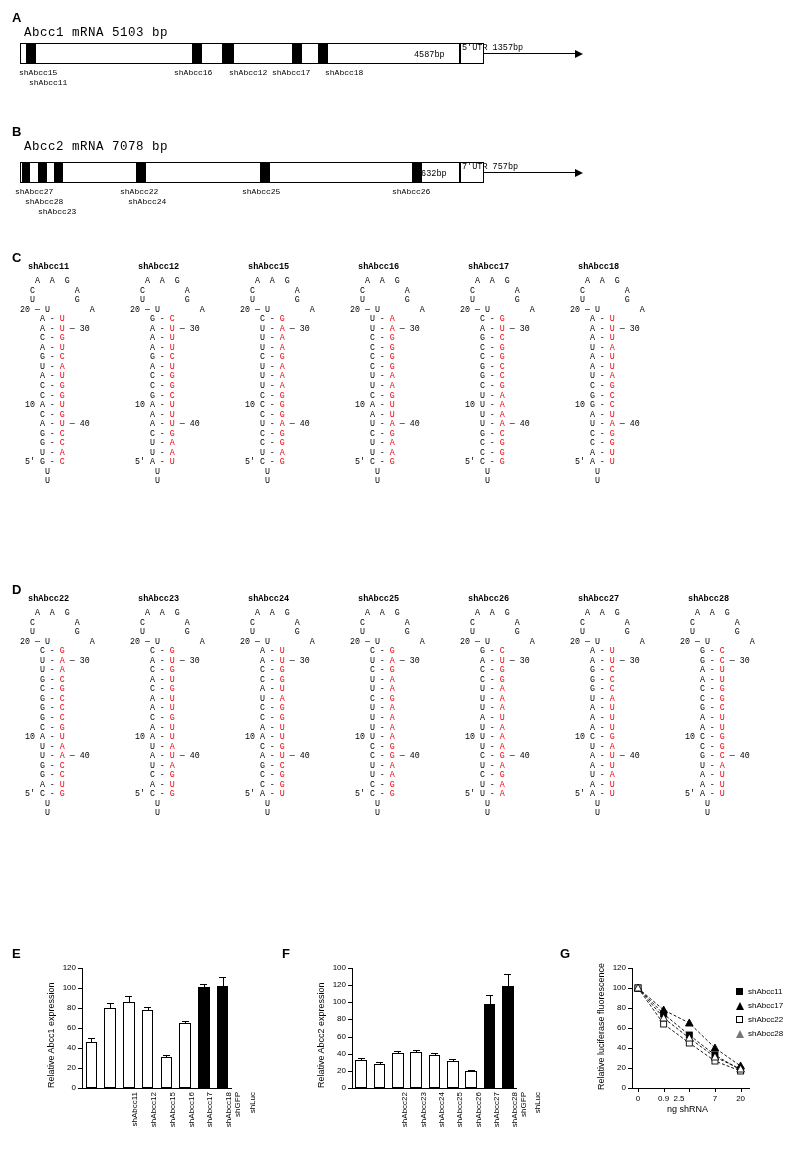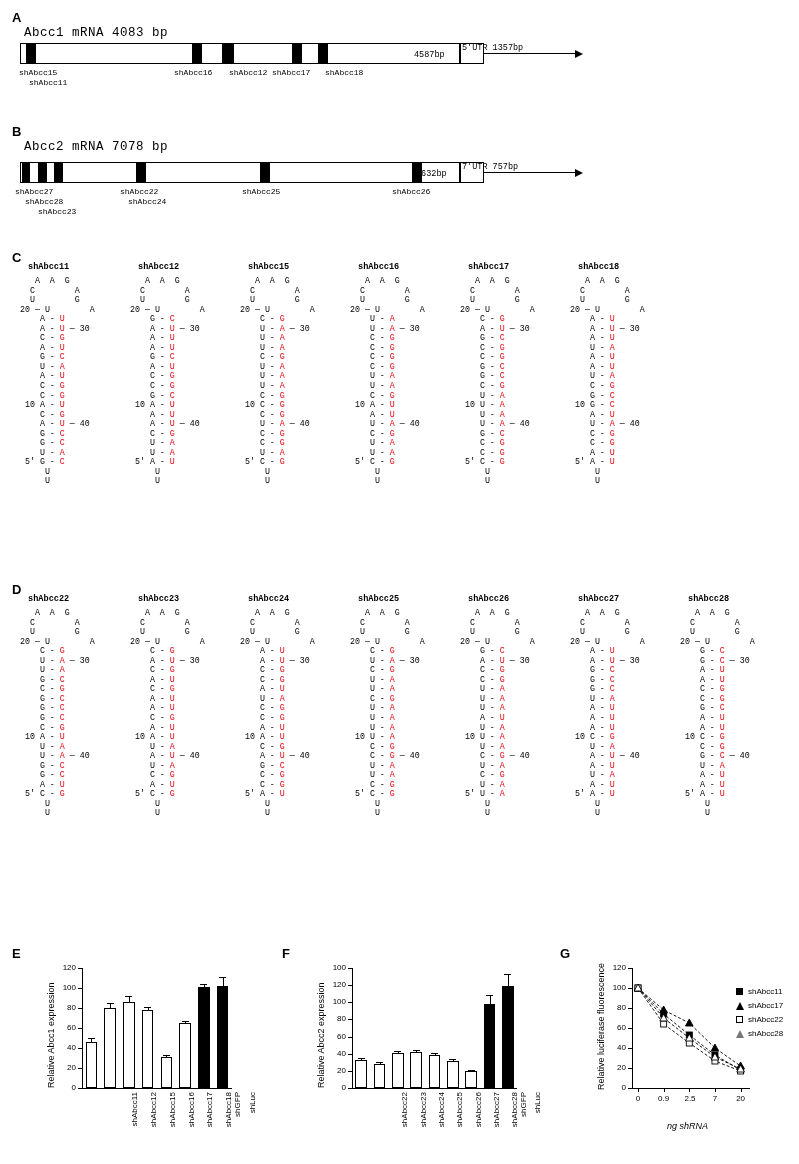--- a/index.html
+++ b/index.html
@@ -41,21 +41,21 @@
   .lg-sq{position:absolute;width:7px;height:7px;background:#000;}
   .lg-sqo{position:absolute;width:7px;height:7px;background:#fff;border:1px solid #000;box-sizing:border-box;}
   .lg-tri{position:absolute;width:0;height:0;border-left:4.5px solid transparent;border-right:4.5px solid transparent;border-bottom:8px solid #000;}
   .lg-trio{position:absolute;width:0;height:0;border-left:4.5px solid transparent;border-right:4.5px solid transparent;border-bottom:8px solid #777;}
 </style>
 </head>
 <body>
 
 <div class="panel-letter" style="left:12px;top:10px;">A</div>
 <div class="genemap" style="left:20px;top:26px;width:560px;height:70px;">
-  <div class="gm-title" style="position:absolute;left:4px;top:0px;">Abcc1 mRNA 4083 bp</div>
+  <div class="gm-title" style="position:absolute;left:4px;top:0px;">Abcc1 mRNA 5103 bp</div>
   <div class="gm-bar" style="left:0px;top:17px;width:440px;height:21px;"></div>
   <div class="gm-exon" style="left:6px;top:18px;width:10px;height:19px;"></div>
   <div class="gm-exon" style="left:172px;top:18px;width:10px;height:19px;"></div>
   <div class="gm-exon" style="left:202px;top:18px;width:12px;height:19px;"></div>
   <div class="gm-exon" style="left:272px;top:18px;width:10px;height:19px;"></div>
   <div class="gm-exon" style="left:298px;top:18px;width:10px;height:19px;"></div>
   <div class="gm-inlabel" style="left:394px;top:24px;">4587bp</div>
   <div class="gm-utr" style="left:440px;top:17px;width:24px;height:21px;"></div>
   <div class="gm-inlabel" style="left:442px;top:17px;">5'UTR 1357bp</div>
   <div class="gm-arrow" style="left:464px;top:27px;width:97px;"></div>
@@ -528,26 +528,26 @@
     <div class="tick" style="left: 38px; top: 28px;"></div>
     <div class="ticklabel" style="left: 12px; top: 23px; width: 24px;">100</div>
     <div class="tick" style="left: 38px; top: 8px;"></div>
     <div class="ticklabel" style="left: 12px; top: 3px; width: 24px;">120</div>
     <div class="ylabel" style="left: 6px; top: 130px;">Relative luciferase fluorescence</div>
     <div class="tick" style="left: 48px; top: 128px; width: 1px; height: 4px;"></div>
     <div class="ticklabel" style="left: 36px; top: 134px; width: 24px; text-align: center;">0</div>
     <div class="tick" style="left: 73.6522px; top: 128px; width: 1px; height: 4px;"></div>
     <div class="ticklabel" style="left: 61.6522px; top: 134px; width: 24px; text-align: center;">0.9</div>
     <div class="tick" style="left: 99.3043px; top: 128px; width: 1px; height: 4px;"></div>
-    <div class="ticklabel" style="left: 88px; top: 134px; width: 24px; text-align: center;">2.5</div>
+    <div class="ticklabel" style="left: 77px; top: 134px; width: 24px; text-align: center;">2.5</div>
     <div class="tick" style="left: 124.957px; top: 128px; width: 1px; height: 4px;"></div>
     <div class="ticklabel" style="left: 112.957px; top: 134px; width: 24px; text-align: center;">7</div>
     <div class="tick" style="left: 150.609px; top: 128px; width: 1px; height: 4px;"></div>
     <div class="ticklabel" style="left: 138.609px; top: 134px; width: 24px; text-align: center;">20</div>
-    <div class="xlabel" style="left: 77px; top: 161px; font-style: italic;">ng shRNA</div>
+    <div class="xlabel" style="left: 77px; top: 144px;">ng shRNA</div>
     <svg width="200" height="190" style="position: absolute; left: 0px; top: 0px; pointer-events: none;">
       <path d="M48,28 L73.65217391304348,54 L99.30434782608697,75 L124.95652173913044,95 L150.60869565217394,110" fill="none" stroke="#000" stroke-width="0.9" stroke-dasharray="3,2"></path>
       <rect x="45" y="25" width="6" height="6" fill="#000" stroke="#000" stroke-width="0.9"></rect>
       <rect x="70.65217391304348" y="51" width="6" height="6" fill="#000" stroke="#000" stroke-width="0.9"></rect>
       <rect x="96.30434782608697" y="72" width="6" height="6" fill="#000" stroke="#000" stroke-width="0.9"></rect>
       <rect x="121.95652173913044" y="92" width="6" height="6" fill="#000" stroke="#000" stroke-width="0.9"></rect>
       <rect x="147.60869565217394" y="107" width="6" height="6" fill="#000" stroke="#000" stroke-width="0.9"></rect>
       <path d="M48,28 L73.65217391304348,50 L99.30434782608697,63 L124.95652173913044,88 L150.60869565217394,106" fill="none" stroke="#000" stroke-width="0.9" stroke-dasharray="3,2"></path>
       <polygon points="48,24 44.2,31 51.8,31" fill="#000" stroke="#000" stroke-width="0.9"></polygon>
       <polygon points="73.65217391304348,46 69.85217391304349,53 77.45217391304348,53" fill="#000" stroke="#000" stroke-width="0.9"></polygon>

